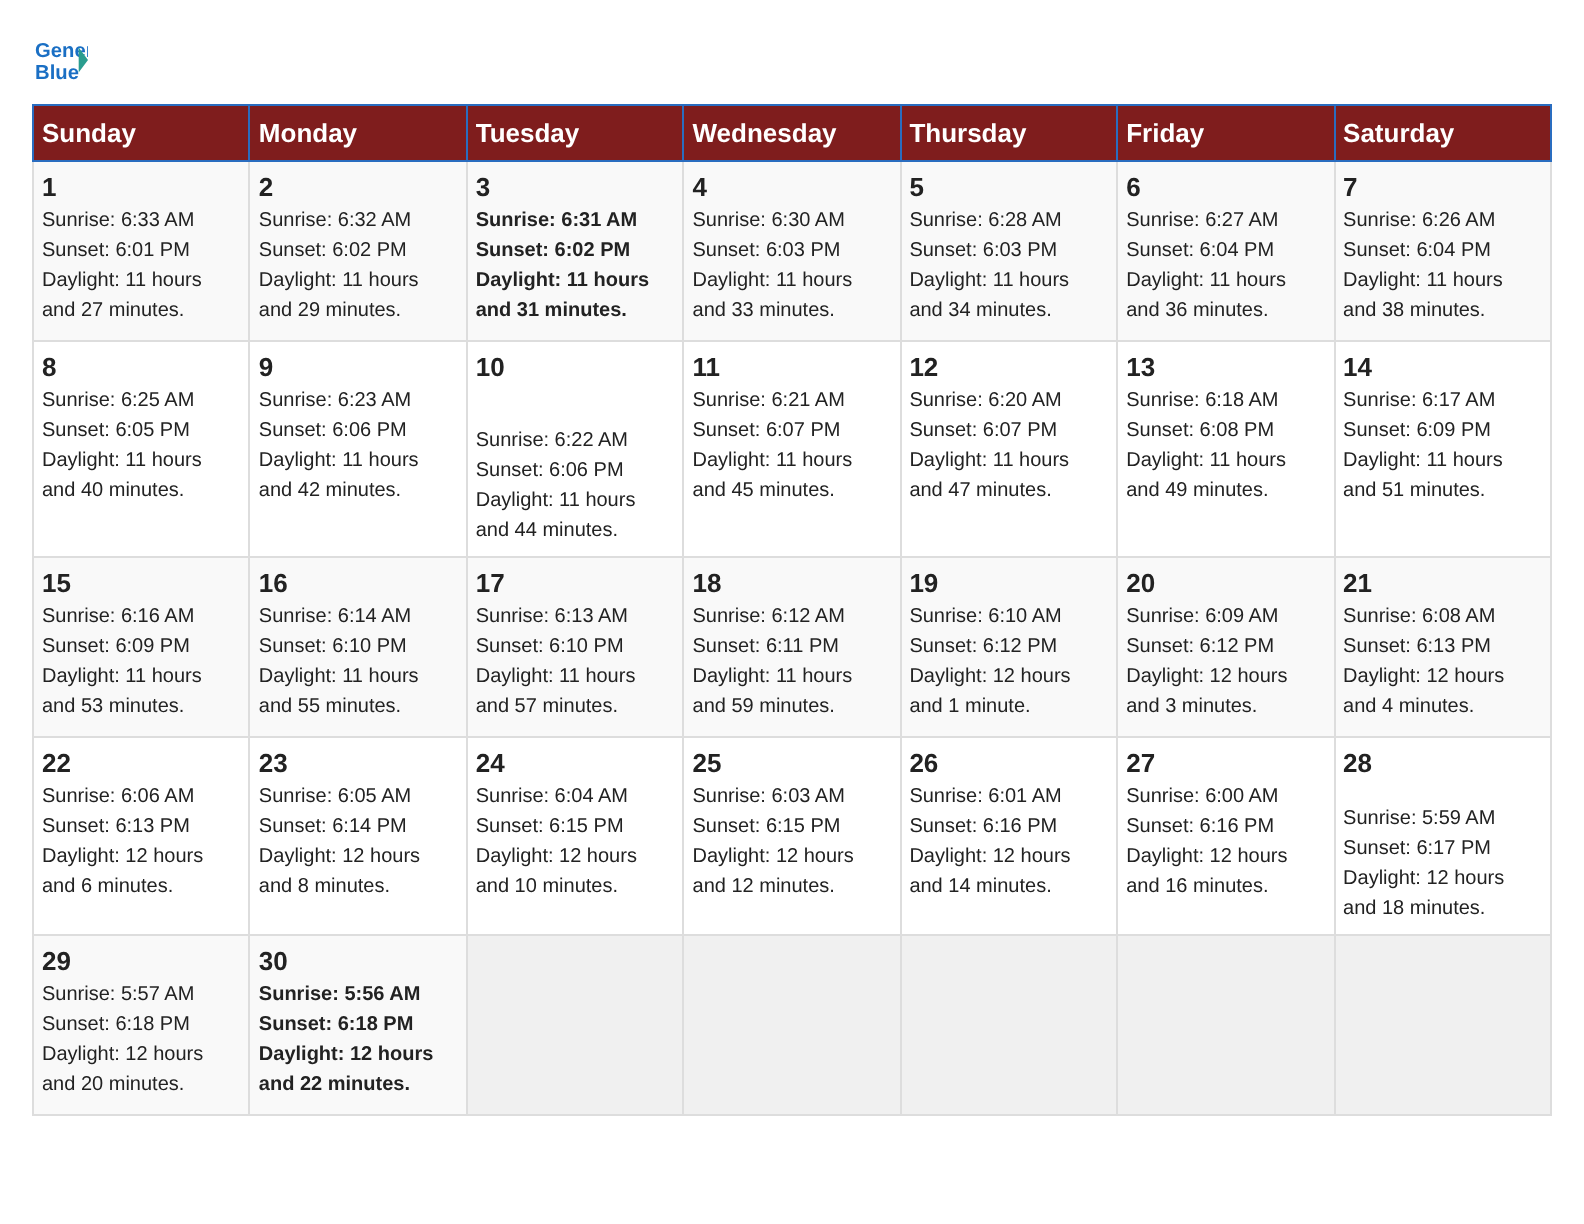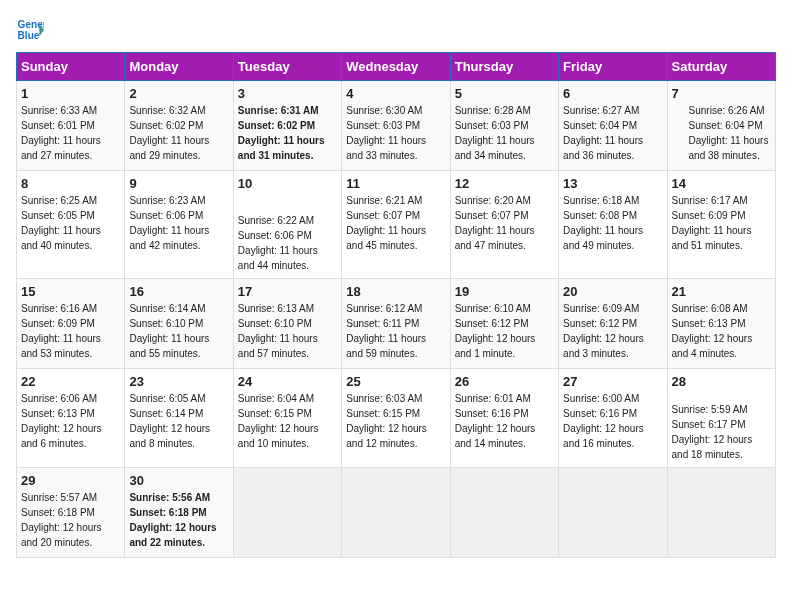--- a/index.html
+++ b/index.html
@@ -36,21 +36,21 @@
       font-size: 15px;
       color: #444;
       margin-top: 4px;
     }
     table {
       width: 100%;
       border-collapse: collapse;
       table-layout: fixed;
     }
     thead tr th {
-      background-color: #a21caf;
+      background-color: #7f1d1d;
       color: #fff;
       font-size: 13px;
       font-weight: bold;
       padding: 6px 4px;
       text-align: left;
       border: 1px solid #2a6dc0;
     }
     tbody tr td {
       vertical-align: top;
       padding: 5px 4px;
@@ -150,21 +150,21 @@
         </td>
         <td>
           <span class="day-num">6</span>
           <div class="day-info" style="white-space: pre-line;">Sunrise: 6:27 AM
 Sunset: 6:04 PM
 Daylight: 11 hours
 and 36 minutes.</div>
         </td>
         <td>
           <span class="day-num">7</span>
-          <div class="day-info" style="white-space: pre-line; margin-left: 17px;">Sunrise: 6:26 AM
+          <div class="day-info" style="white-space: pre-line;">Sunrise: 6:26 AM
 Sunset: 6:04 PM
 Daylight: 11 hours
 and 38 minutes.</div>
         </td>
       </tr>
       <tr>
         <td>
           <span class="day-num">8</span>
           <div class="day-info" style="white-space: pre-line;">Sunrise: 6:25 AM
 Sunset: 6:05 PM

